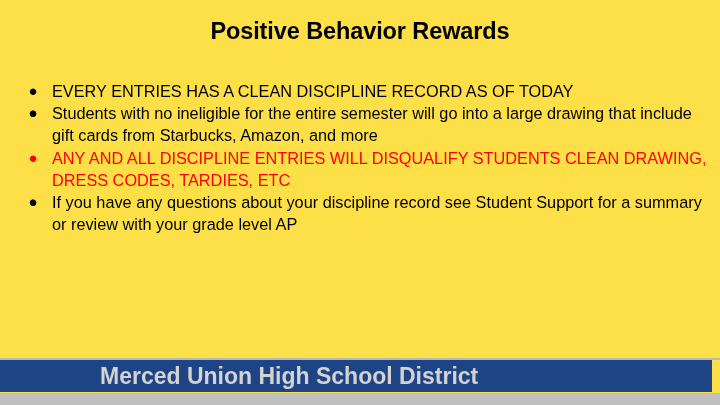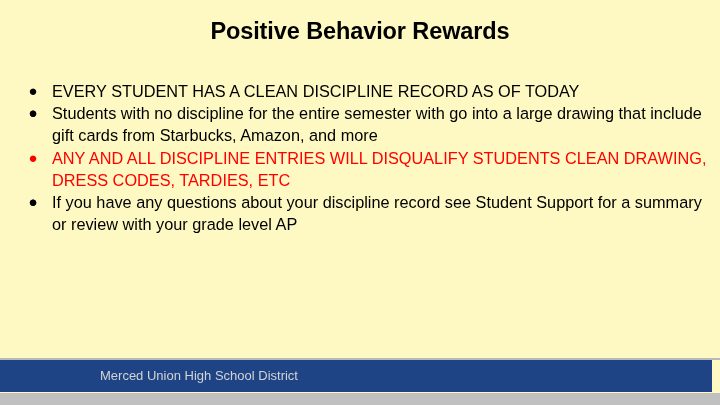--- a/index.html
+++ b/index.html
@@ -7,21 +7,21 @@
     padding: 0;
     background: #ffffff;
   }
   body {
     font-family: "Liberation Sans", sans-serif;
   }
   .slide {
     position: relative;
     width: 720px;
     height: 405px;
-    background: #fef9c3;
+    background: #fde047;
     overflow: hidden;
   }
   .slide-title {
     position: absolute;
     left: 0;
     top: 19px;
     width: 720px;
     text-align: center;
     font-size: 23.5px;
     font-weight: bold;
@@ -81,23 +81,24 @@
     width: 712px;
     height: 32px;
     background: #1f4486;
   }
   .footer-bar-text {
     position: absolute;
     left: 100px;
     top: 0;
     height: 32px;
     line-height: 32px;
-    font-size: 13px;
+    font-size: 23px;
     color: #d3d3d3;
     white-space: nowrap;
+    font-weight: bold;
   }
   .footer-strip {
     position: absolute;
     left: 0;
     top: 35px;
     width: 720px;
     height: 12px;
     background: #c0c0c0;
   }
 </style>
@@ -105,30 +106,30 @@
 <body>
 
 <div class="slide">
 
   <div class="slide-title">Positive Behavior Rewards</div>
 
   <ul class="bullet-list">
 
     <li class="bullet-item">
       <span class="bullet-dot">●</span>
-      <span class="bullet-text">EVERY STUDENT HAS A CLEAN DISCIPLINE RECORD AS OF TODAY</span>
+      <span class="bullet-text">EVERY ENTRIES HAS A CLEAN DISCIPLINE RECORD AS OF TODAY</span>
     </li>
 
     <li class="bullet-item">
       <span class="bullet-dot">●</span>
     </li>
 
     <li class="bullet-item">
       <span class="bullet-dot">●</span>
-      <span class="bullet-text">Students with no discipline for the entire semester with go into a large drawing that include gift cards from Starbucks, Amazon, and  more</span>
+      <span class="bullet-text">Students with no ineligible for the entire semester will go into a large drawing that include gift cards from Starbucks, Amazon, and  more</span>
     </li>
 
     <li class="bullet-item is-red">
       <span class="bullet-dot">●</span>
       <span class="bullet-text">ANY AND ALL DISCIPLINE ENTRIES WILL DISQUALIFY STUDENTS CLEAN DRAWING, DRESS CODES, TARDIES, ETC</span>
     </li>
 
     <li class="bullet-item">
       <span class="bullet-dot">●</span>
     </li>

